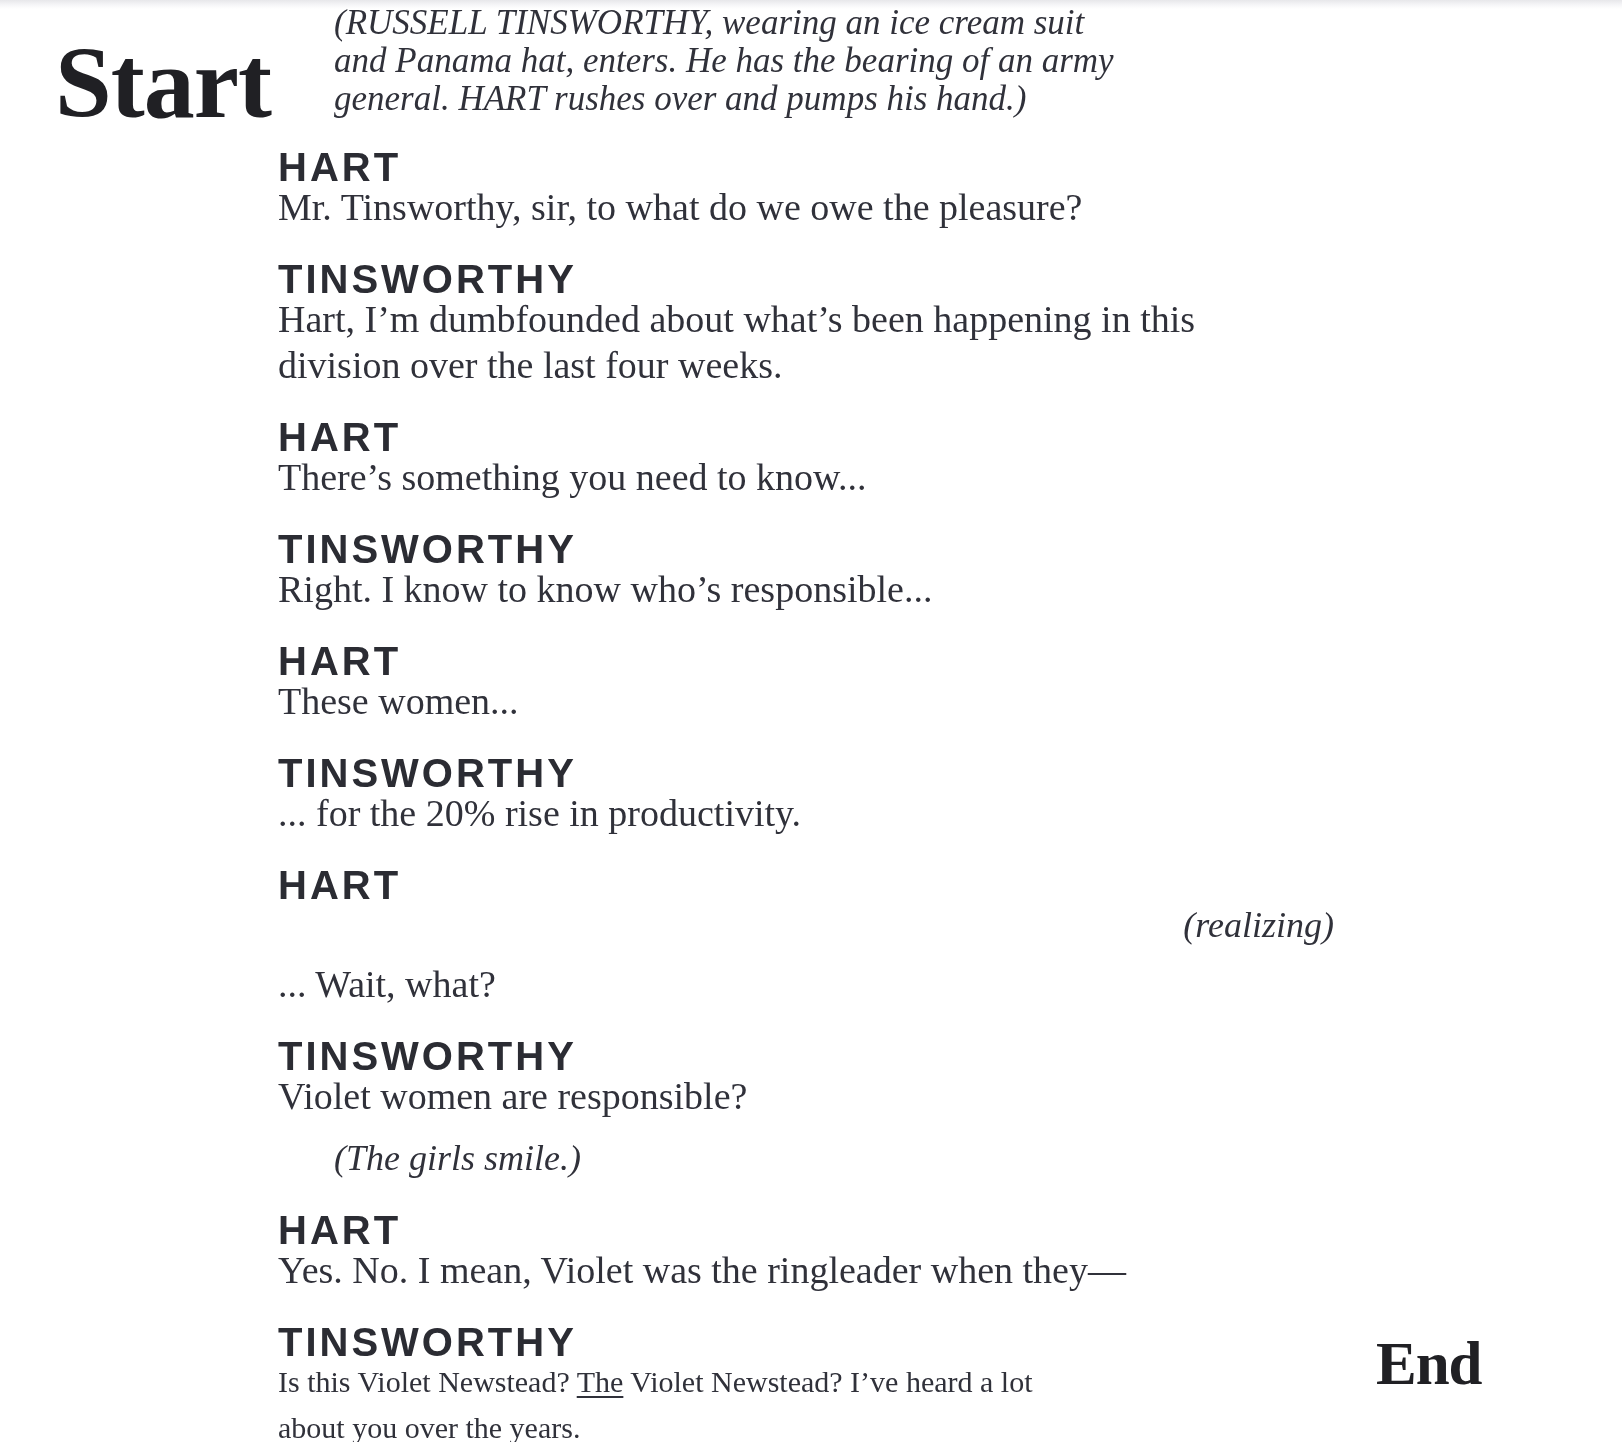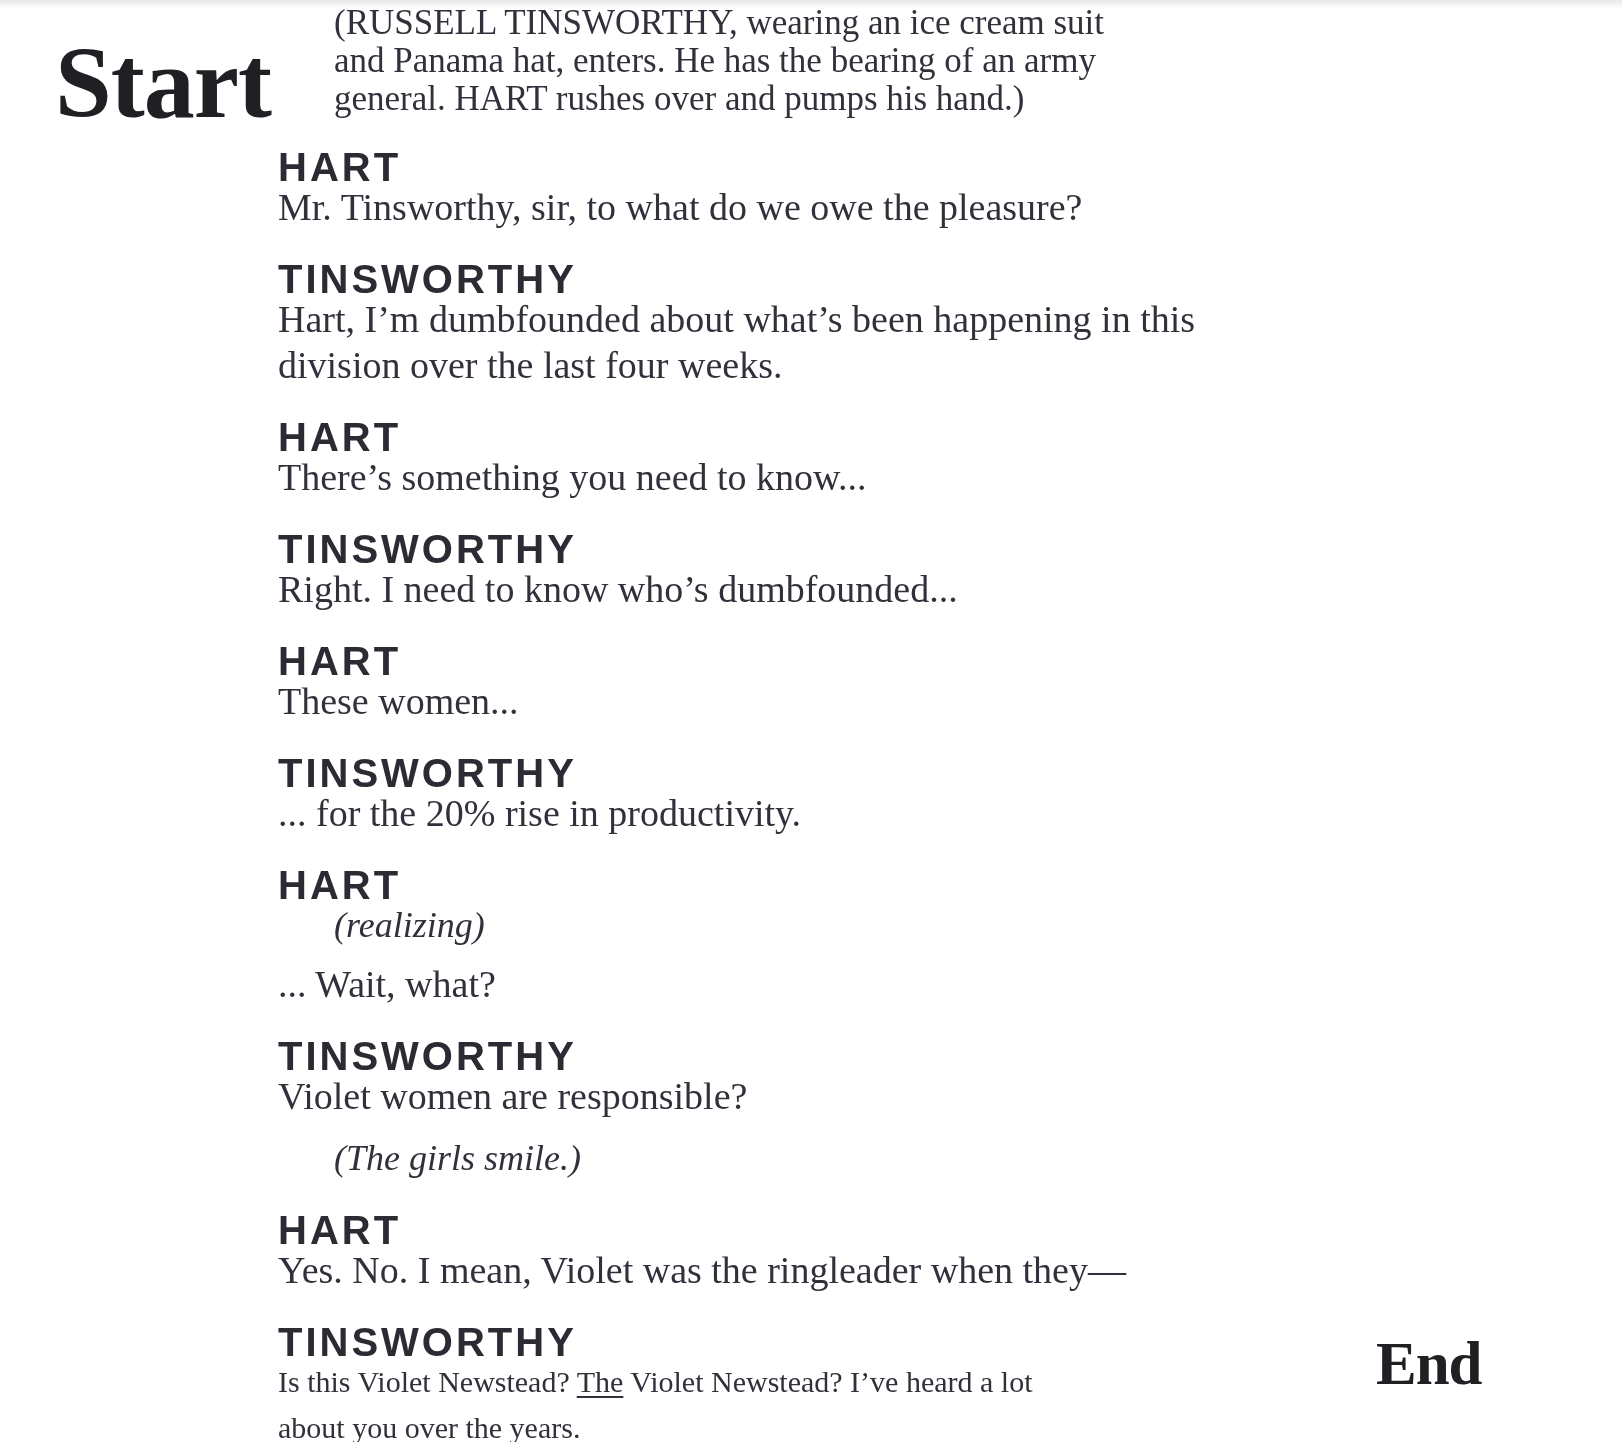--- a/index.html
+++ b/index.html
@@ -20,29 +20,29 @@
     background:linear-gradient(to bottom,#e7e7ea 0%,#f6f6f8 55%,#ffffff 100%);
   }
   .marker{
     position:absolute;font-family:"Liberation Serif",serif;font-weight:700;
     line-height:1;color:var(--marker);letter-spacing:-1px;
   }
   .start-label{left:55px;top:32px;font-size:102px;}
   .end-label{left:1376px;top:1333px;font-size:61px;}
   .script{position:absolute;left:278px;top:4px;width:1056px;}
   .stage-direction{
-    margin-left:56px;font-size:35px;line-height:38px;white-space:pre;
+    margin-left:56px;font-style:italic;font-size:35px;line-height:38px;white-space:pre;
   }
   .entry{margin-top:29px;}
   .character-name{
     font-family:"Liberation Sans",sans-serif;font-weight:700;font-size:40px;
     line-height:40px;letter-spacing:3px;text-align:left;color:var(--character-name);
   }
   .parenthetical{
-    font-style:italic;font-size:36px;line-height:46px;margin-top:-3px;margin-left:56px;
+    font-style:italic;font-size:36px;line-height:46px;margin-top:-3px;margin-left:56px;text-align:right;
   }
   .parenthetical + .lines{margin-top:13px;}
   .lines{font-size:38px;line-height:46px;margin-top:-3px;white-space:pre;}
   .lines-rich{font-size:30px;line-height:46px;margin-top:-3px;}
   .stage-note{
     font-style:italic;font-size:36px;line-height:46px;margin-top:16px;margin-left:56px;
   }
   .u{text-decoration:underline;text-decoration-thickness:2px;text-underline-offset:4px;}
 </style>
 </head>
@@ -69,21 +69,21 @@
 division over the last four weeks.</div>
   </div>
 
   <div class="entry">
     <div class="character-name">HART</div>
     <div class="lines">There’s something you need to know...</div>
   </div>
 
   <div class="entry">
     <div class="character-name">TINSWORTHY</div>
-    <div class="lines">Right. I need to know who’s dumbfounded...</div>
+    <div class="lines">Right. I know to know who’s responsible...</div>
   </div>
 
   <div class="entry">
     <div class="character-name">HART</div>
     <div class="lines">These women...</div>
   </div>
 
   <div class="entry">
     <div class="character-name">TINSWORTHY</div>
     <div class="lines">... for the 20% rise in productivity.</div>

